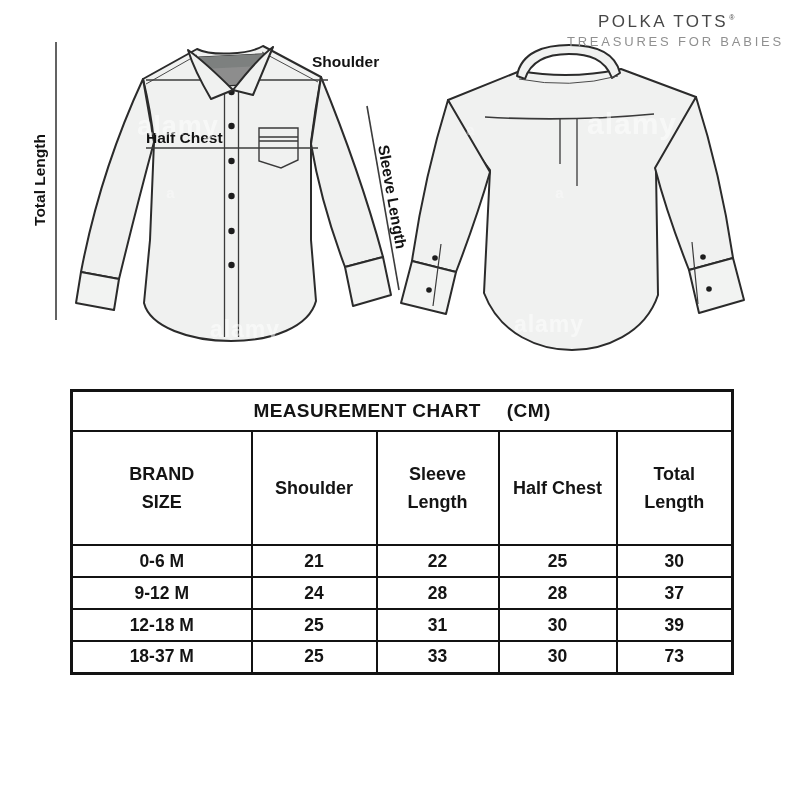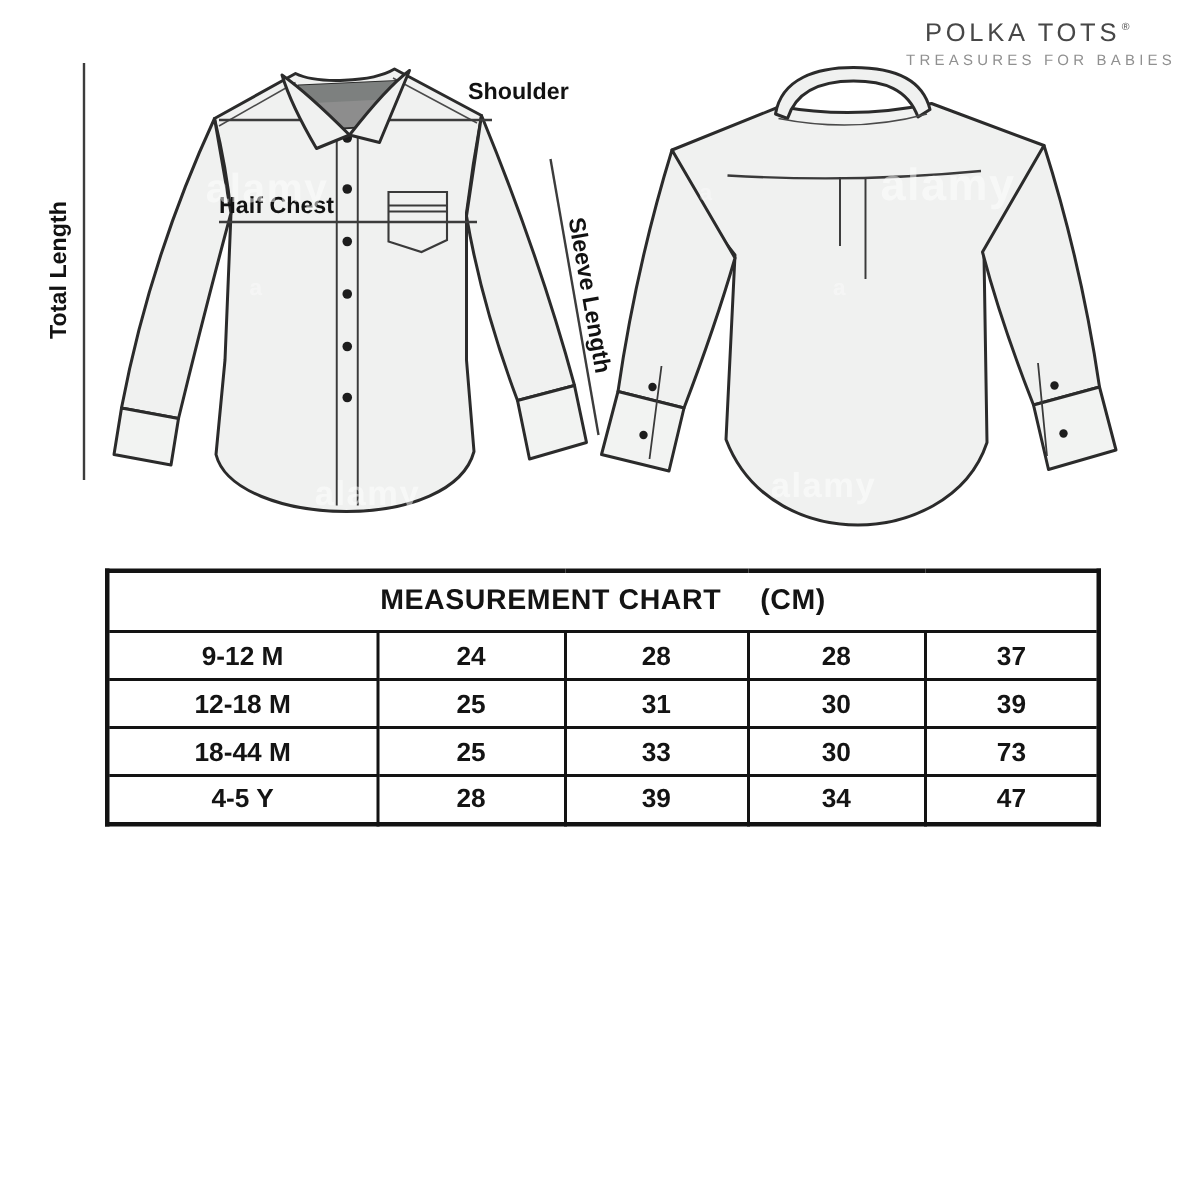--- a/index.html
+++ b/index.html
@@ -29,26 +29,26 @@
   }
   .wm.small{font-size:15px;opacity:.35;}
   
   .logo{position:absolute;top:13px;right:16px;text-align:center;line-height:1.1;}
   .logo-name{
     font-size:17px;letter-spacing:2.5px;color:var(--logo_text,#474747);
     font-weight:400;white-space:nowrap;
   }
   .logo-reg{font-size:7px;position:relative;top:-7px;margin-left:1px;}
   .logo-tagline{
-    margin-top:3px;font-size:10px;letter-spacing:2.8px;
+    margin-top:3px;font-size:13px;letter-spacing:2.8px;
     color:var(--logo_tagline,#909090);white-space:nowrap;margin-left:16px;
   }
   
   table.mtable{
-    position:absolute;left:70px;top:379px;width:661px;
+    position:absolute;left:70px;top:389px;width:661px;
     border-collapse:collapse;table-layout:fixed;
     border:3px solid var(--table_border,#131313);
   }
   table.mtable th,table.mtable td{
     border:2px solid var(--table_border,#131313);
     text-align:center;vertical-align:middle;
     font-weight:700;color:#141414;padding:0;
   }
   tr.title-row th{height:38px;font-size:19px;letter-spacing:.4px;}
   .title-inner{display:flex;justify-content:center;align-items:center;gap:26px;}
@@ -143,46 +143,56 @@
     </colgroup>
     <thead>
       <tr class="title-row">
         <th colspan="5">
           <div class="title-inner">
             <span>MEASUREMENT CHART</span>
             <span>(CM)</span>
           </div>
         </th>
       </tr>
+      <tr class="head-row">
+        <th>BRAND
+SIZE</th>
+        <th>Shoulder</th>
+        <th>Sleeve
+Length</th>
+        <th>Half Chest</th>
+        <th>Total
+Length</th>
+      </tr>
     </thead>
     <tbody>
+        <tr>
+          <td>0-6 M</td>
+          <td>21</td>
+          <td>22</td>
+          <td>25</td>
+          <td>30</td>
+        </tr>
         <tr>
           <td>9-12 M</td>
           <td>24</td>
           <td>28</td>
           <td>28</td>
           <td>37</td>
         </tr>
         <tr>
           <td>12-18 M</td>
           <td>25</td>
           <td>31</td>
           <td>30</td>
           <td>39</td>
         </tr>
         <tr>
-          <td>18-44 M</td>
+          <td>18-37 M</td>
           <td>25</td>
           <td>33</td>
           <td>30</td>
           <td>73</td>
-        </tr>
-        <tr>
-          <td>4-5 Y</td>
-          <td>28</td>
-          <td>39</td>
-          <td>34</td>
-          <td>47</td>
         </tr>
       </tbody>
   </table>
 
 </div>
 
 </body></html>

